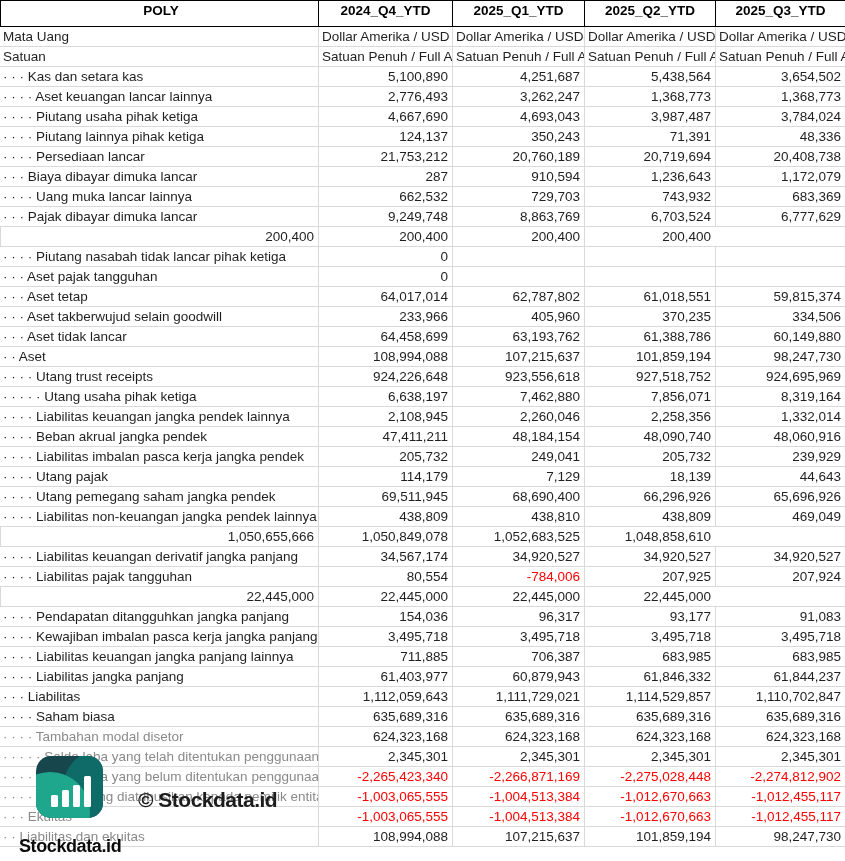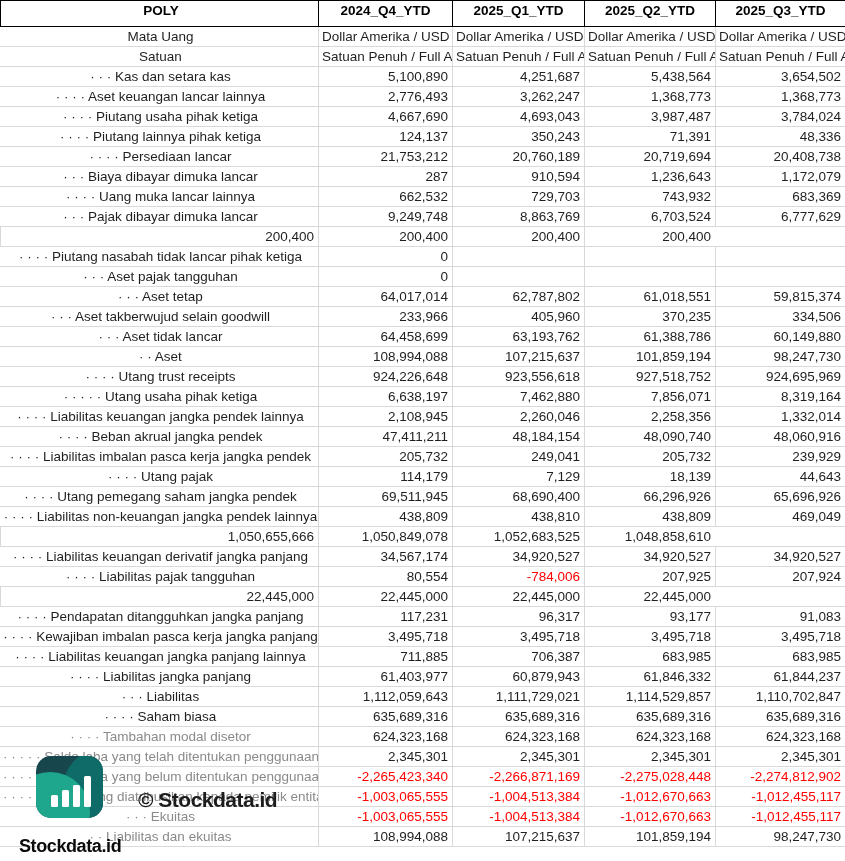--- a/index.html
+++ b/index.html
@@ -13,21 +13,21 @@
   .header-row{height:27px;border-top:1px solid #000;border-bottom:1px solid #000}
   .cell{
     box-sizing:border-box;overflow:hidden;white-space:nowrap;
     font-size:13.5px;line-height:19px;color:#1f1f1f;height:100%;
   }
   .cell:nth-child(1){width:318px}
   .cell:nth-child(2){width:134px}
   .cell:nth-child(3){width:132px}
   .cell:nth-child(4){width:131px}
   .cell:nth-child(5){width:130px}
-  .label-cell{padding-left:3px;text-align:center}
+  .label-cell{padding-left:3px;text-align:left}
   .value-cell{border-left:1px solid #d9d9d9;text-align:right;padding-right:4px}
   .meta-row .value-cell{text-align:left;padding-left:3px;padding-right:0}
   .header-row .cell{font-weight:bold;text-align:center;color:#000;line-height:19px}
   .header-row .label-cell{border-left:1px solid #000}
   .header-row .value-cell{border-left:1px solid #000;padding-right:0}
   .muted{color:#8a8a8a}
   .neg{color:#ff0000}
 
   
   .logo{
@@ -259,21 +259,21 @@
         <div class="cell value-cell">207,924</div>
       </div>
       <div class="row">
         <div class="cell value-cell">22,445,000</div>
         <div class="cell value-cell">22,445,000</div>
         <div class="cell value-cell">22,445,000</div>
         <div class="cell value-cell">22,445,000</div>
       </div>
       <div class="row">
         <div class="cell label-cell">· · · · Pendapatan ditangguhkan jangka panjang</div>
-        <div class="cell value-cell">117,231</div>
+        <div class="cell value-cell">154,036</div>
         <div class="cell value-cell">96,317</div>
         <div class="cell value-cell">93,177</div>
         <div class="cell value-cell">91,083</div>
       </div>
       <div class="row">
         <div class="cell label-cell">· · · · Kewajiban imbalan pasca kerja jangka panjang</div>
         <div class="cell value-cell">3,495,718</div>
         <div class="cell value-cell">3,495,718</div>
         <div class="cell value-cell">3,495,718</div>
         <div class="cell value-cell">3,495,718</div>

